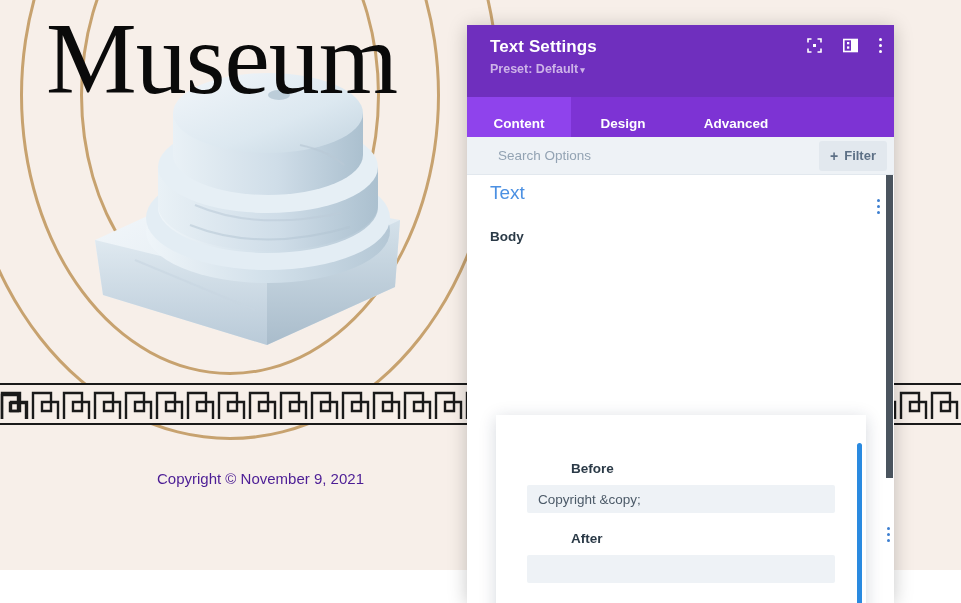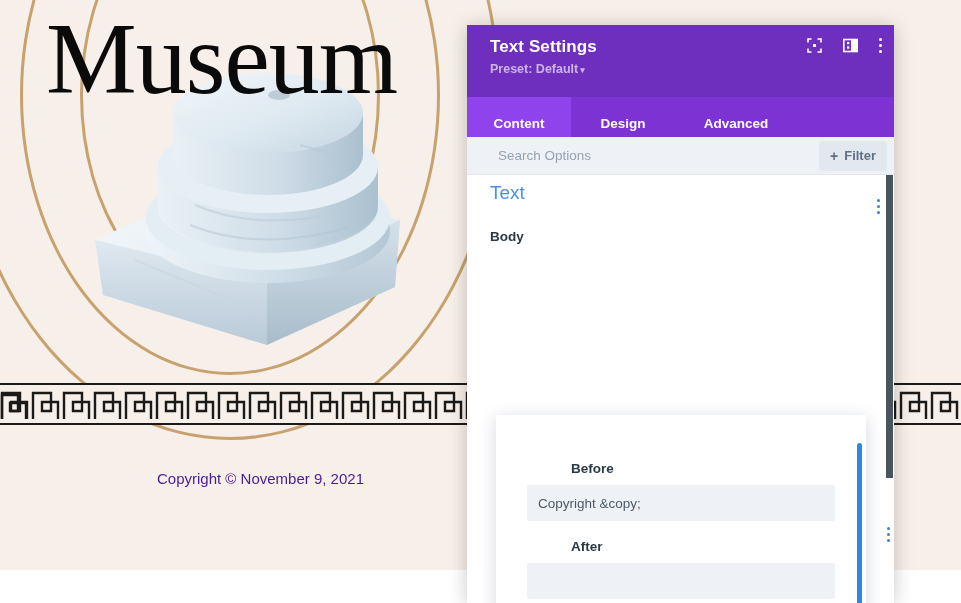--- a/index.html
+++ b/index.html
@@ -235,21 +235,21 @@
     font-size: 13.5px;
     font-weight: bold;
     color: #2b3a47;
     margin-bottom: 9px;
     margin-left: 44px;
   }
   .field-input {
     width: 100%;
     background: #eef2f6;
     border: none; outline: none;
-    height: 36px;
+    height: 28px;
     padding: 0 11px;
     font-size: 13.5px;
     color: #4c5a68;
     font-family: "Liberation Sans", sans-serif;
     border-radius: 2px;
   }
   #dialog-scrollbar {
     position: absolute;
     right: 4px; top: 28px;
     width: 5px; height: 232px;

